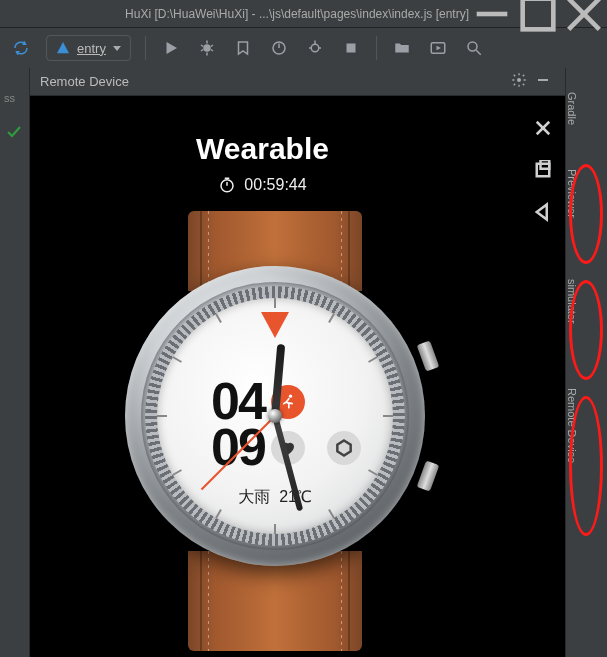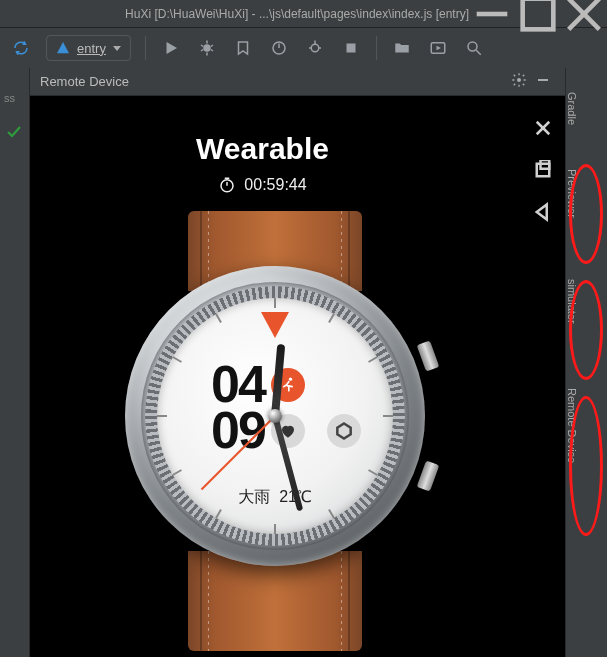--- a/index.html
+++ b/index.html
@@ -172,21 +172,21 @@
   }
   .tick { position: absolute; left: 50%; top: 50%; width: 2px; height: 10px; background: #888; transform-origin: 50% 118px; }
   .marker12 {
     position: absolute; left: 50%; top: 14px; transform: translateX(-50%);
     width: 0; height: 0;
     border-left: 14px solid transparent;
     border-right: 14px solid transparent;
     border-top: 26px solid #e8542c;
   }
   .bignum {
-    position: absolute; left: 54px; top: 64px;
+    position: absolute; left: 54px; top: 81px;
     font-family: "Arial Black", Arial, sans-serif;
     font-weight: 900; color: #111;
     font-size: 52px; line-height: 0.88; letter-spacing: -2px;
   }
   .bignum .row { display: flex; align-items: center; gap: 6px; }
   .smicon {
     width: 34px; height: 34px; border-radius: 50%;
     display: flex; align-items: center; justify-content: center;
   }
   .smicon.run { background: #e8542c; color:#fff; }

